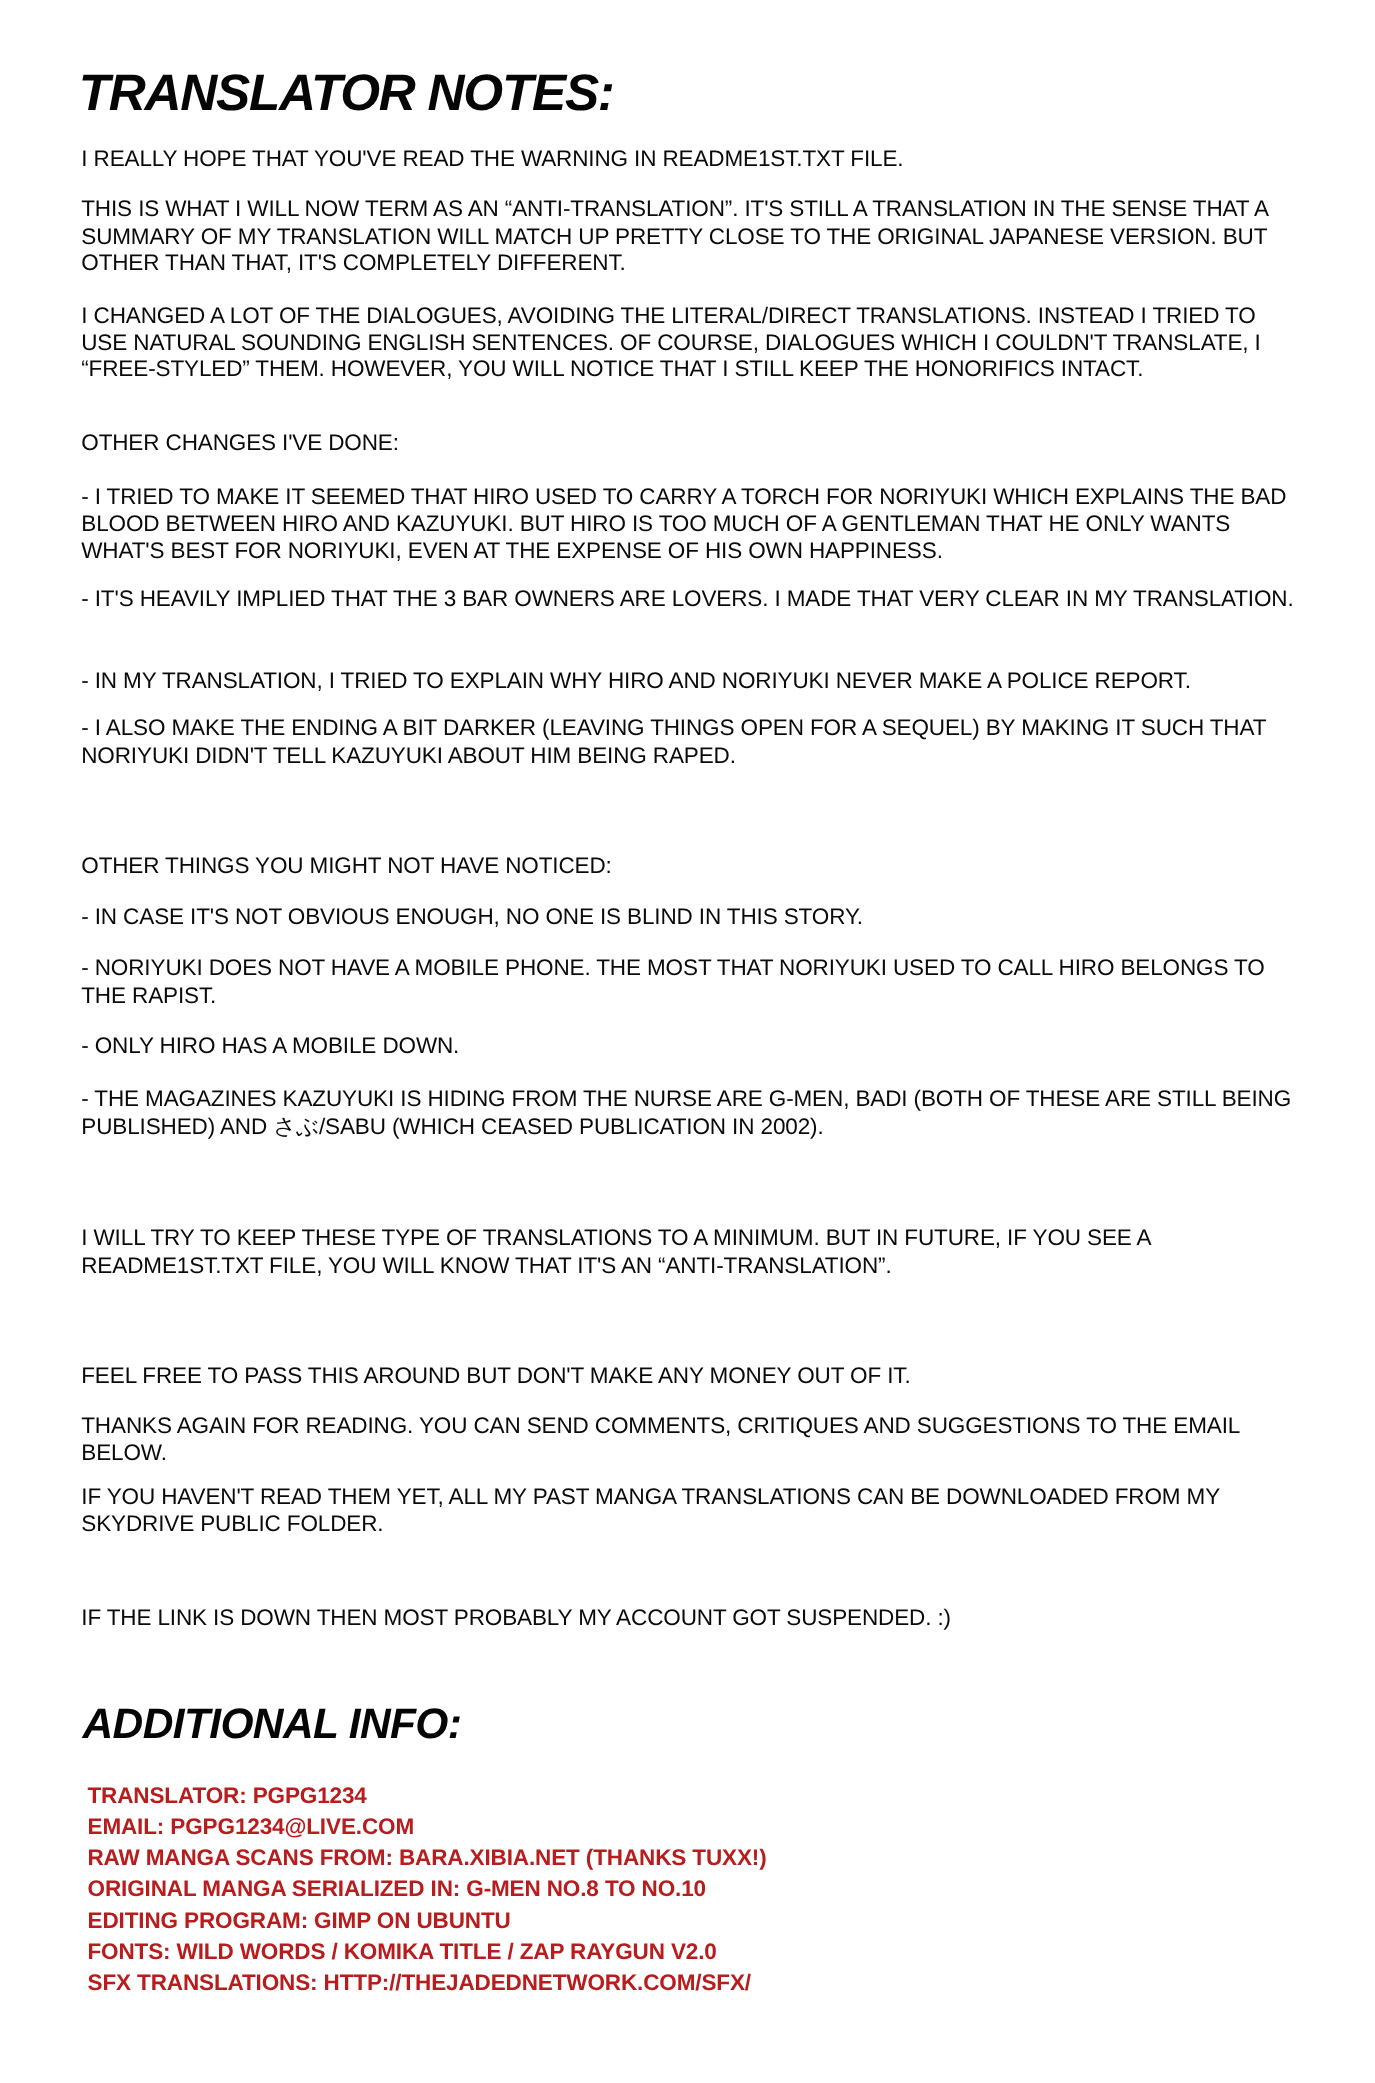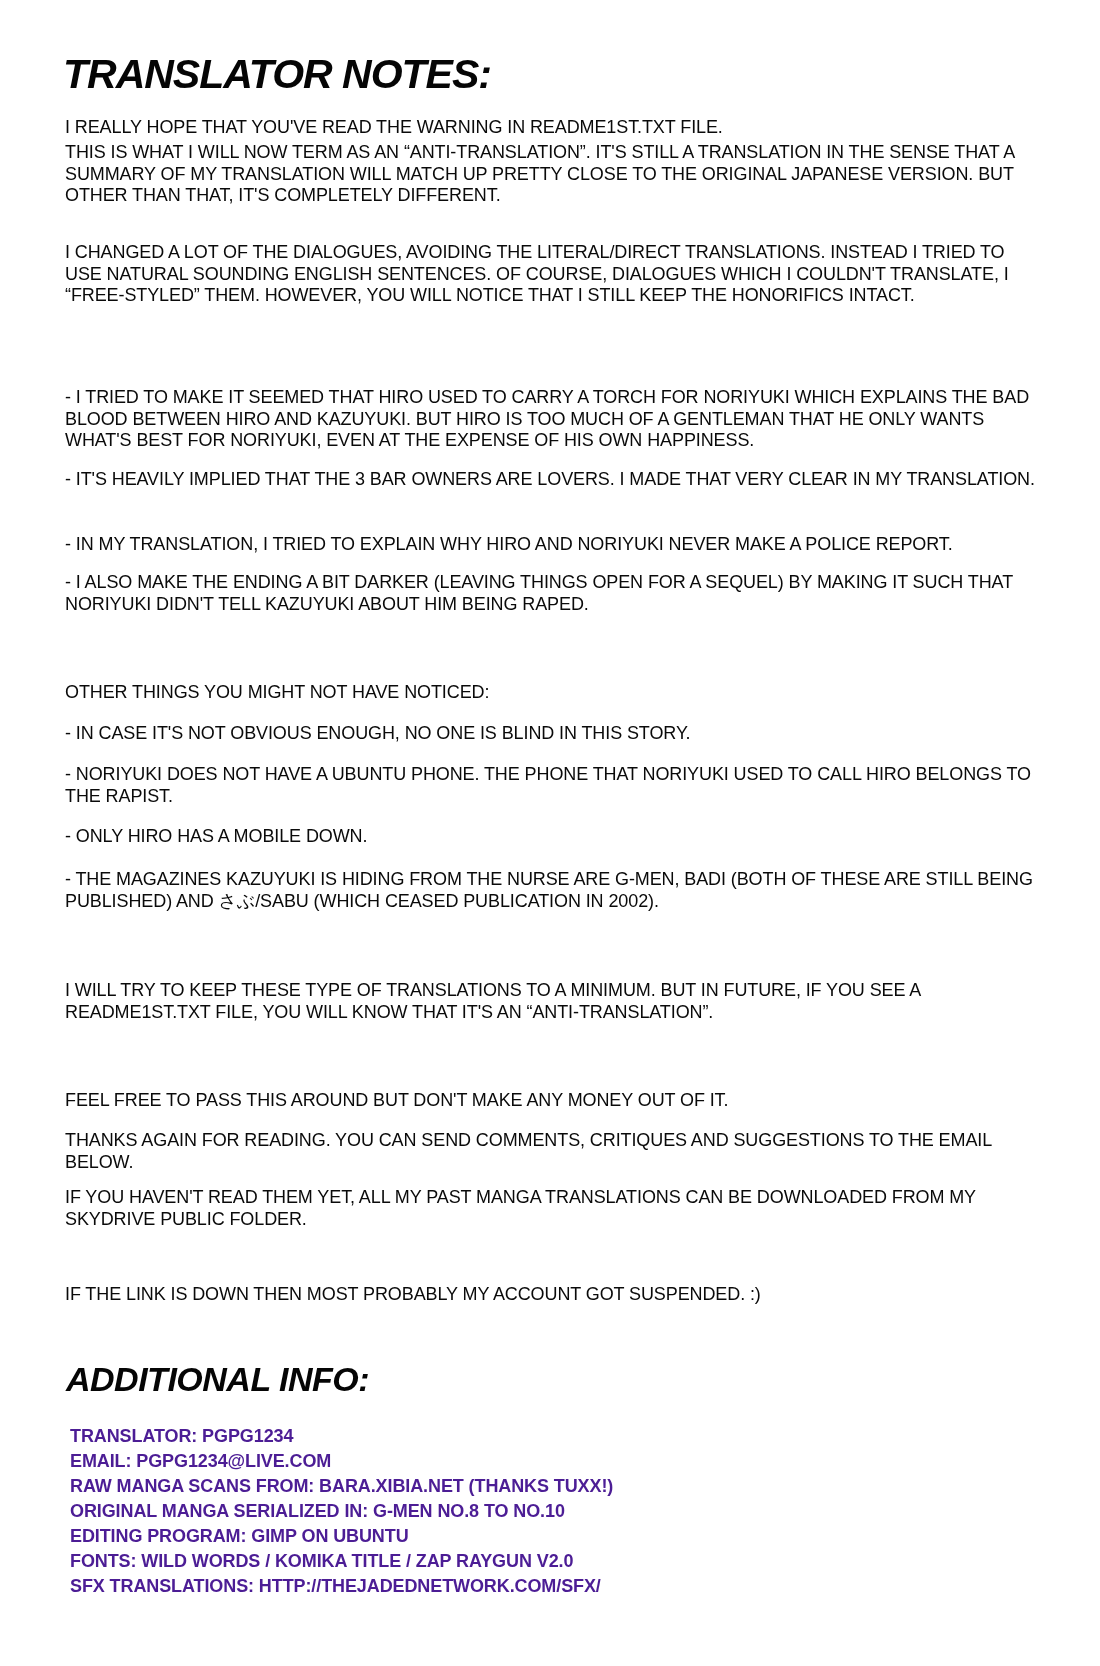--- a/index.html
+++ b/index.html
@@ -55,44 +55,45 @@
   .info-list {
     position: absolute;
     left: 70px;
     width: 978px;
   }
   .info-line {
     font-size: 18px;
     line-height: 25px;
     font-weight: 700;
     letter-spacing: -0.1px;
-    color: #4c1d95;
+    color: #b91c1c;
   }
 </style>
 </head>
 <body>
 
 <div class="page">
 
   <h1 class="title1" style="top:54px">TRANSLATOR NOTES:</h1>
 
   <p class="blk" style="top:117px">I REALLY HOPE THAT YOU'VE READ THE WARNING IN README1ST.TXT FILE.</p>
-  <p class="blk" style="top:142px">THIS IS WHAT I WILL NOW TERM AS AN “ANTI-TRANSLATION”. IT'S STILL A TRANSLATION IN THE SENSE THAT A SUMMARY OF MY TRANSLATION WILL MATCH UP PRETTY CLOSE TO THE ORIGINAL JAPANESE VERSION. BUT OTHER THAN THAT, IT'S COMPLETELY DIFFERENT.</p>
+  <p class="blk" style="top:157px">THIS IS WHAT I WILL NOW TERM AS AN “ANTI-TRANSLATION”. IT'S STILL A TRANSLATION IN THE SENSE THAT A SUMMARY OF MY TRANSLATION WILL MATCH UP PRETTY CLOSE TO THE ORIGINAL JAPANESE VERSION. BUT OTHER THAN THAT, IT'S COMPLETELY DIFFERENT.</p>
   <p class="blk" style="top:242px">I CHANGED A LOT OF THE DIALOGUES, AVOIDING THE LITERAL/DIRECT TRANSLATIONS. INSTEAD I TRIED TO USE NATURAL SOUNDING ENGLISH SENTENCES. OF COURSE, DIALOGUES WHICH I COULDN'T TRANSLATE, I “FREE-STYLED” THEM. HOWEVER, YOU WILL NOTICE THAT I STILL KEEP THE HONORIFICS INTACT.</p>
 
+  <p class="blk" style="top:344px">OTHER CHANGES I'VE DONE:</p>
 
   <p class="blk" style="top:387px">- I TRIED TO MAKE IT SEEMED THAT HIRO USED TO CARRY A TORCH FOR NORIYUKI WHICH EXPLAINS THE BAD BLOOD BETWEEN HIRO AND KAZUYUKI. BUT HIRO IS TOO MUCH OF A GENTLEMAN THAT HE ONLY WANTS WHAT'S BEST FOR NORIYUKI, EVEN AT THE EXPENSE OF HIS OWN HAPPINESS.</p>
   <p class="blk" style="top:469px">- IT'S HEAVILY IMPLIED THAT THE 3 BAR OWNERS ARE LOVERS. I MADE THAT VERY CLEAR IN MY TRANSLATION.</p>
   <p class="blk" style="top:534px">- IN MY TRANSLATION, I TRIED TO EXPLAIN WHY HIRO AND NORIYUKI NEVER MAKE A POLICE REPORT.</p>
   <p class="blk" style="top:572px">- I ALSO MAKE THE ENDING A BIT DARKER (LEAVING THINGS OPEN FOR A SEQUEL) BY MAKING IT SUCH THAT NORIYUKI DIDN'T TELL KAZUYUKI ABOUT HIM BEING RAPED.</p>
 
   <p class="blk" style="top:682px">OTHER THINGS YOU MIGHT NOT HAVE NOTICED:</p>
 
   <p class="blk" style="top:723px">- IN CASE IT'S NOT OBVIOUS ENOUGH, NO ONE IS BLIND IN THIS STORY.</p>
-  <p class="blk" style="top:764px">- NORIYUKI DOES NOT HAVE A UBUNTU PHONE. THE PHONE THAT NORIYUKI USED TO CALL HIRO BELONGS TO THE RAPIST.</p>
+  <p class="blk" style="top:764px">- NORIYUKI DOES NOT HAVE A MOBILE PHONE. THE MOST THAT NORIYUKI USED TO CALL HIRO BELONGS TO THE RAPIST.</p>
   <p class="blk" style="top:826px">- ONLY HIRO HAS A MOBILE DOWN.</p>
   <p class="blk" style="top:869px">- THE MAGAZINES KAZUYUKI IS HIDING FROM THE NURSE ARE G-MEN, BADI (BOTH OF THESE ARE STILL BEING PUBLISHED) AND さぶ/SABU (WHICH CEASED PUBLICATION IN 2002).</p>
 
   <p class="blk" style="top:980px">I WILL TRY TO KEEP THESE TYPE OF TRANSLATIONS TO A MINIMUM. BUT IN FUTURE, IF YOU SEE A README1ST.TXT FILE, YOU WILL KNOW THAT IT'S AN “ANTI-TRANSLATION”.</p>
   <p class="blk" style="top:1090px">FEEL FREE TO PASS THIS AROUND BUT DON'T MAKE ANY MONEY OUT OF IT.</p>
   <p class="blk" style="top:1130px">THANKS AGAIN FOR READING. YOU CAN SEND COMMENTS, CRITIQUES AND SUGGESTIONS TO THE EMAIL BELOW.</p>
   <p class="blk" style="top:1187px">IF YOU HAVEN'T READ THEM YET, ALL MY PAST MANGA TRANSLATIONS CAN BE DOWNLOADED FROM MY SKYDRIVE PUBLIC FOLDER.</p>
 
 
   <p class="blk" style="top:1284px">IF THE LINK IS DOWN THEN MOST PROBABLY MY ACCOUNT GOT SUSPENDED. :)</p>

